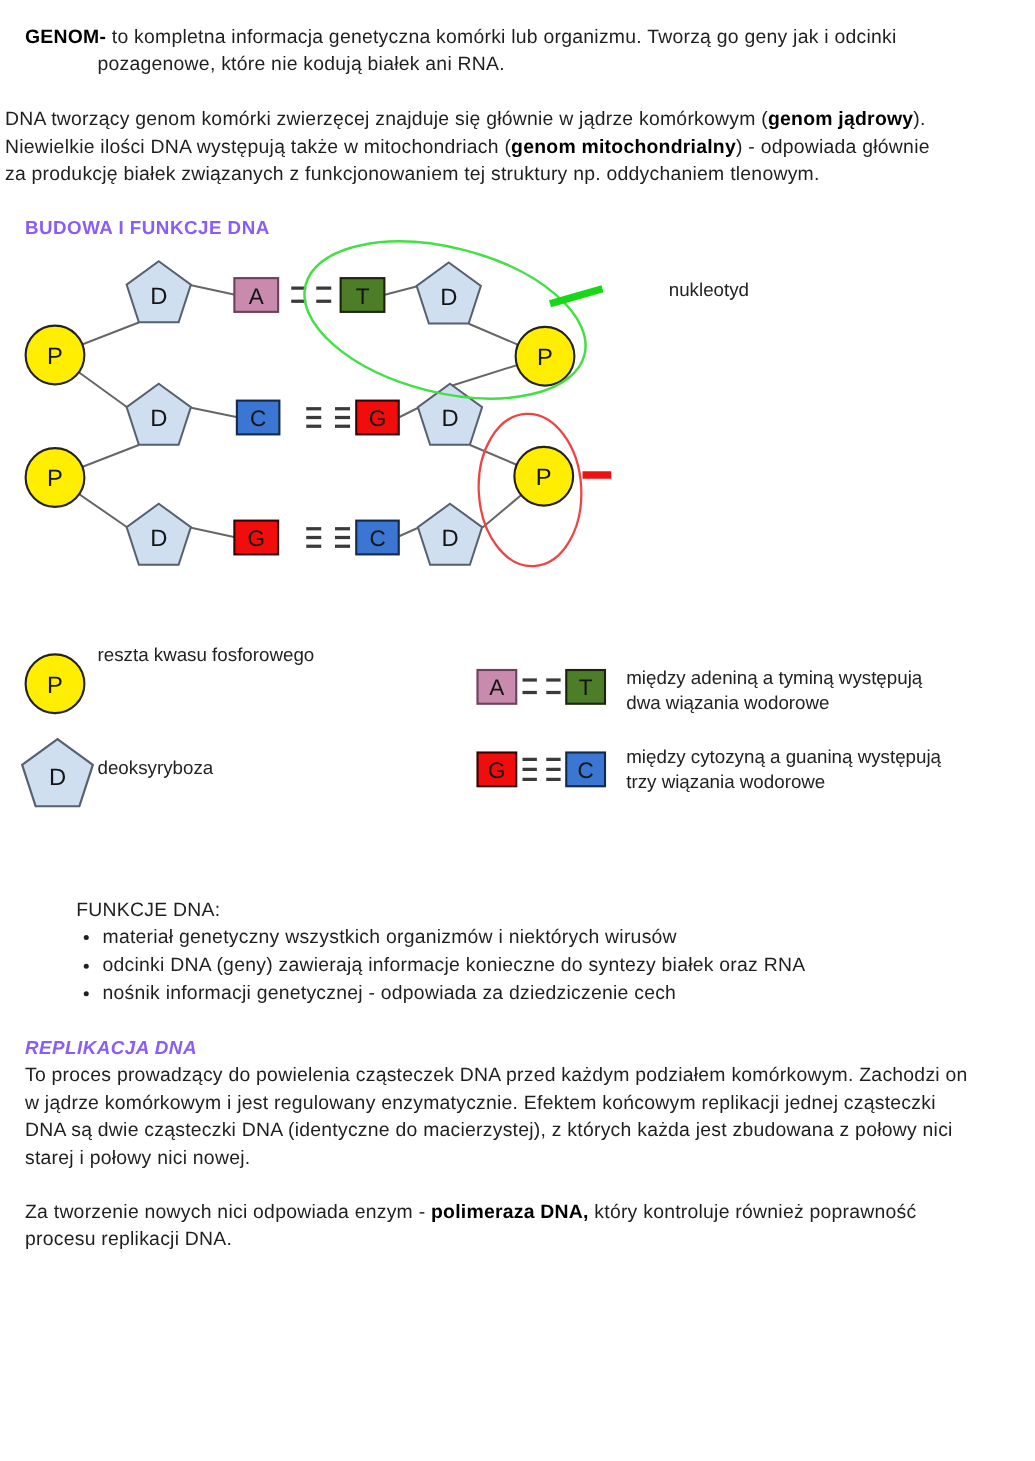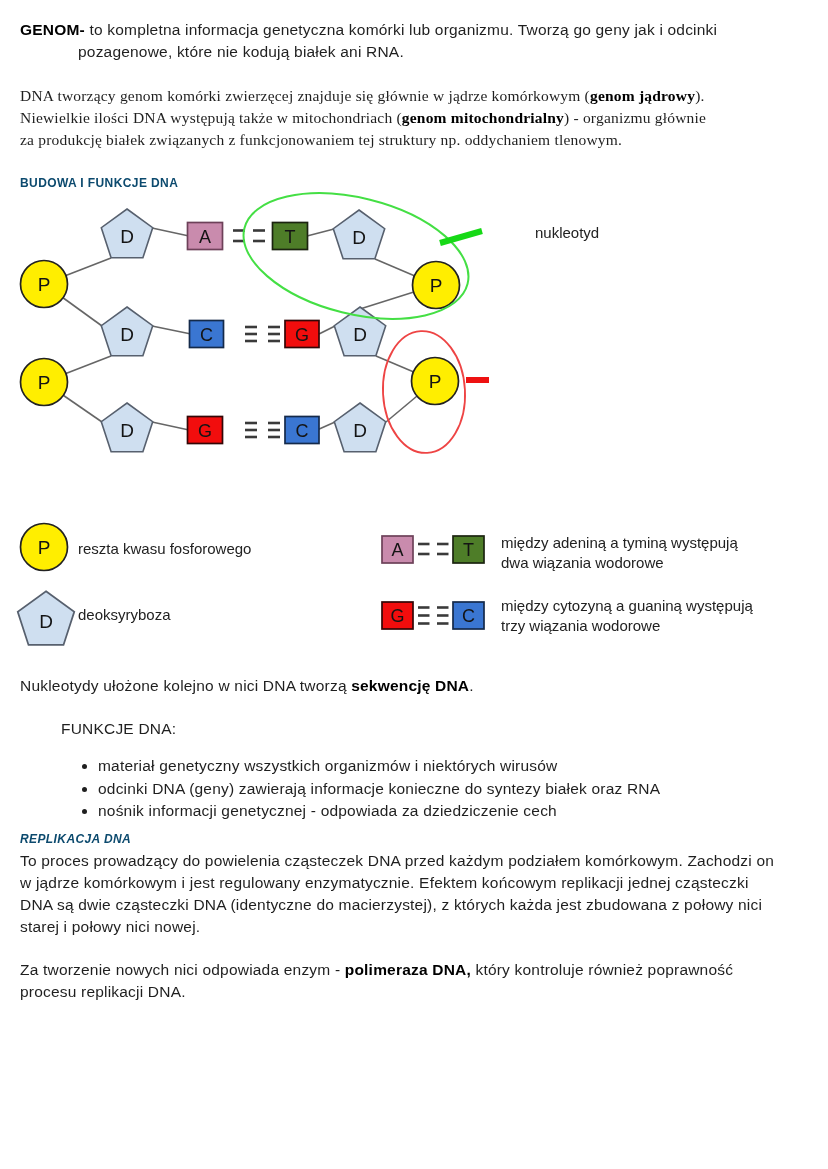--- a/index.html
+++ b/index.html
@@ -5,23 +5,23 @@
   html,body { margin:0; padding:0; background:#ffffff; }
   #page {
     position:relative; width:828px; height:1169px; background:#ffffff;
     font-family:"Liberation Sans", sans-serif; color:#1f1f1f; overflow:hidden;
   }
   .txt {
     position:absolute; font-size:15.5px; line-height:22px; letter-spacing:0.2px;
     white-space:pre-wrap; margin:0;
   }
   .b { font-weight:bold; color:#000;text-align:center; }
-  .h { font-weight:bold; color:#0c4a6e; letter-spacing:0.4px; font-size:12px; line-height:20px; }
+  .h { font-weight:bold; color:#8b5cf6; letter-spacing:0.4px; font-size:15px; line-height:20px; }
   .hang { padding-left:58px; text-indent:-58px; }
-  ul.fn { margin:16px; padding:0 0 0 62px; list-style:disc; }
+  ul.fn { margin:0; padding:0 0 0 62px; list-style:disc; }
   ul.fn li { line-height:22.5px; font-size:15.5px; letter-spacing:0.2px; }
   .lbl { position:absolute; font-size:15px; color:#222; white-space:pre-wrap; margin:0; }
   #diagram-svg { position:absolute; left:0; top:0; }
 
   .conn line { stroke:#666; stroke-width:1.6; }
   .bond line { stroke:#3a3a3a; stroke-width:2.6; }
   .phos { fill:#ffee00; stroke:#222; stroke-width:1.7; }
   .sugar { fill:#cfdff0; stroke:#57606e; stroke-width:1.6; }
   .sq { stroke-width:1.7; }
   .sqA { fill:#c98bad; stroke:#6d4159; }
@@ -152,36 +152,35 @@
         <line x1="418" y1="623.5" x2="429.5" y2="623.5"></line>
       <line x1="437" y1="607.5" x2="448.5" y2="607.5"></line>
         <line x1="437" y1="615.5" x2="448.5" y2="615.5"></line>
         <line x1="437" y1="623.5" x2="448.5" y2="623.5"></line>
     </g>
   </svg>
 
   <p class="txt hang" style="left:20px; top:19px; width:760px;"><b class="b">GENOM-</b><span> to kompletna informacja genetyczna komórki lub organizmu. Tworzą go geny jak i odcinki
 pozagenowe, które nie kodują białek ani RNA.</span></p>
 
-  <p class="txt" style="left:20px; top:85px; width:800px;font-family:Liberation Serif, serif;"><span>DNA tworzący genom komórki zwierzęcej znajduje się głównie w jądrze komórkowym (</span><b class="b">genom jądrowy</b><span>).
-Niewielkie ilości DNA występują także w mitochondriach (</span><b class="b">genom mitochondrialny</b><span>) - organizmu głównie
+  <p class="txt" style="left:4px; top:85px; width:800px;"><span>DNA tworzący genom komórki zwierzęcej znajduje się głównie w jądrze komórkowym (</span><b class="b">genom jądrowy</b><span>).
+Niewielkie ilości DNA występują także w mitochondriach (</span><b class="b">genom mitochondrialny</b><span>) - odpowiada głównie
 za produkcję białek związanych z funkcjonowaniem tej struktury np. oddychaniem tlenowym.</span></p>
 
   <p class="txt h" style="left:20px; top:173px;">BUDOWA I FUNKCJE DNA</p>
 
   <p class="lbl" style="left:487px; top:224px; line-height:18px;margin-left:48px;">nukleotyd</p>
 
-  <p class="lbl" style="left:78px; top:540px;">reszta kwasu fosforowego</p>
+  <p class="lbl" style="left:78px; top:516px;">reszta kwasu fosforowego</p>
   <p class="lbl" style="left:78px; top:606px;">deoksyryboza</p>
   <p class="lbl" style="left:501px; top:596px; line-height:20px;">między cytozyną a guaniną występują
 trzy wiązania wodorowe</p>
   <p class="lbl" style="left:501px; top:533px; line-height:20px;">między adeniną a tyminą występują
 dwa wiązania wodorowe</p>
 
-  <p class="txt" style="left:20px; top:675px; width:800px;"><span>Nukleotydy ułożone kolejno w nici DNA tworzą </span><b class="b">sekwencję DNA</b><span>.</span></p>
 
   <p class="txt" style="left:20px; top:718px;margin-left:41px;">FUNKCJE DNA:</p>
 
   <div style="position:absolute; left:20px; top:739px; width:800px;">
     <ul class="fn">
       <li>materiał genetyczny wszystkich organizmów i niektórych wirusów</li>
       <li>odcinki DNA (geny) zawierają informacje konieczne do syntezy białek oraz RNA</li>
       <li>nośnik informacji genetycznej - odpowiada za dziedziczenie cech</li>
     </ul>
   </div>

